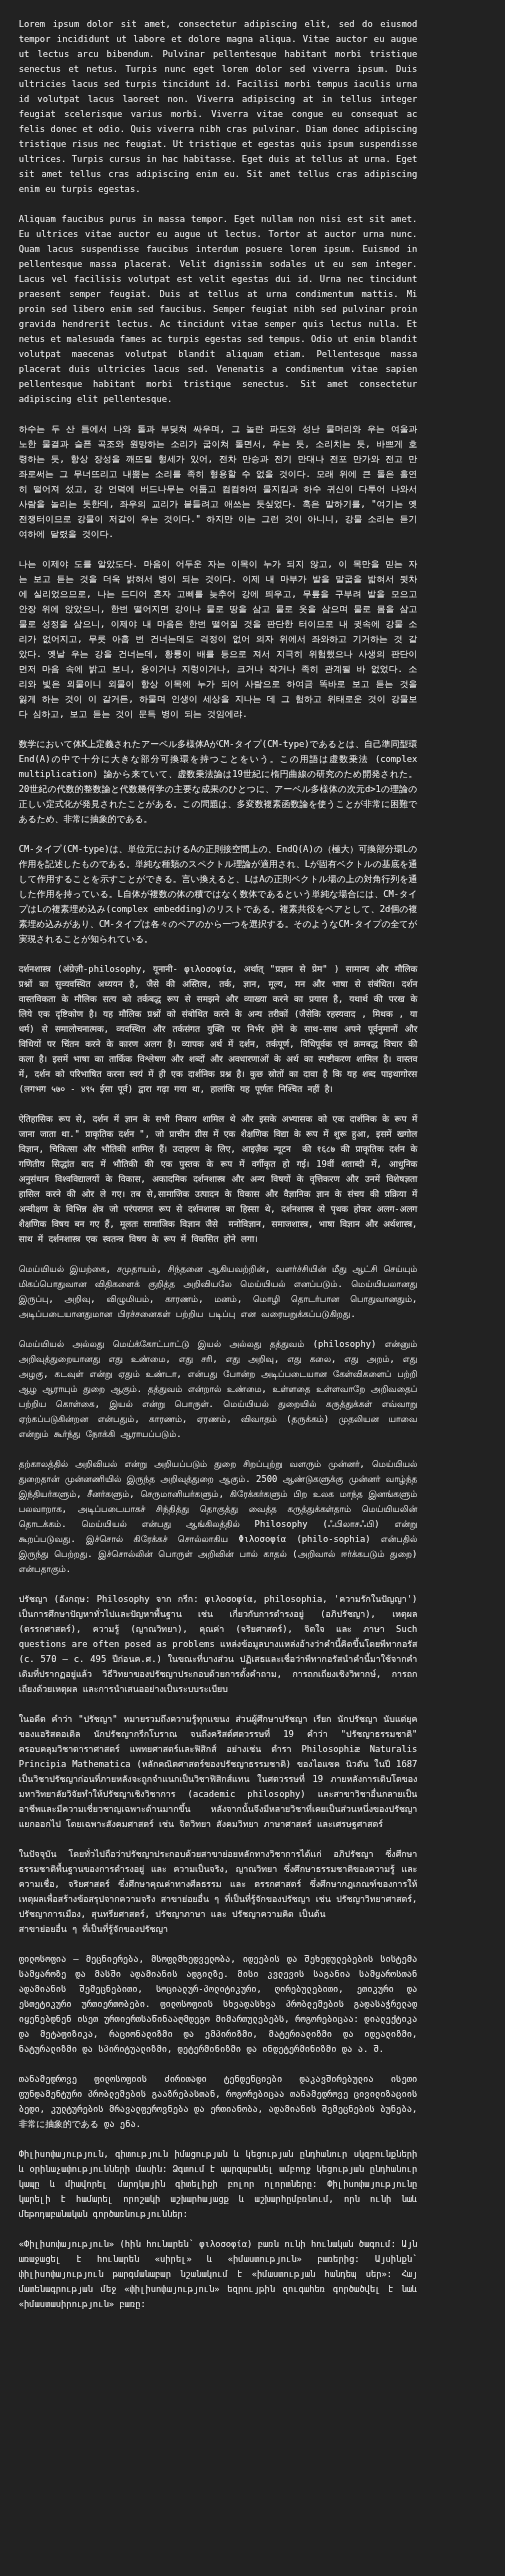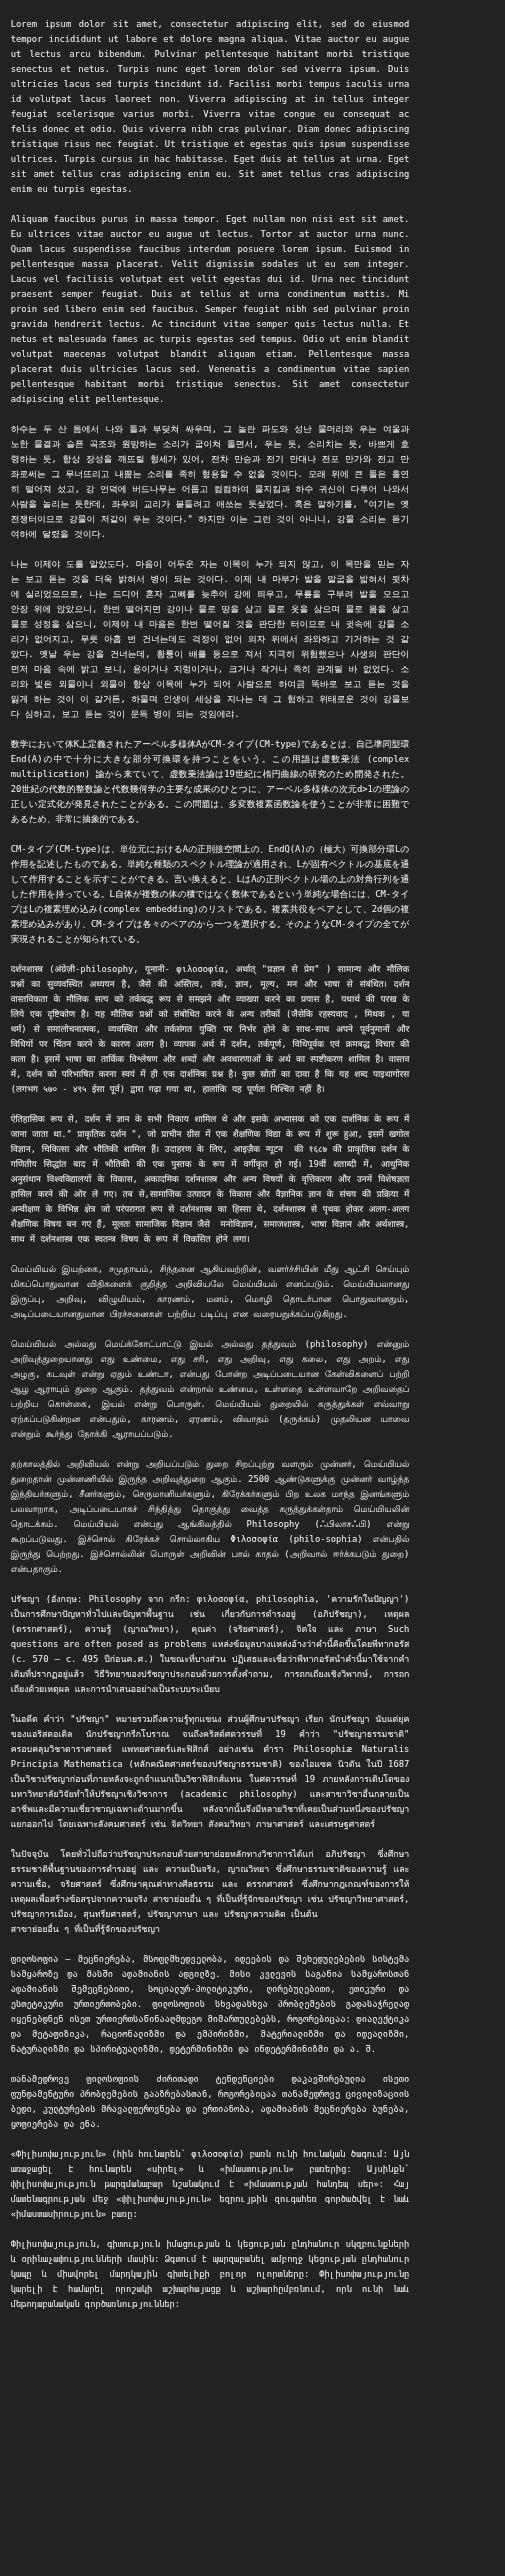--- a/index.html
+++ b/index.html
@@ -10,20 +10,21 @@
   body {
     width: 505px;
     height: 2576px;
     overflow: hidden;
   }
   .screen {
     box-sizing: border-box;
     width: 420px;
     height: 2576px;
     padding: 17px 10.7px 0 10.7px;
+    margin-left: 8px;
   }
   .para {
     margin: 0 0 15px 0;
     font-family: "DejaVu Sans Mono", "DejaVu Sans", monospace;
     font-size: 8.8px;
     line-height: 15px;
     color: #ebebeb;
     text-align: justify;
     white-space: pre-wrap;
     overflow-wrap: break-word;
@@ -43,17 +44,17 @@
   <p class="para">दर्शनशास्त्र (अंग्रेज़ी-philosophy, यूनानी- φιλοσοφία, अर्थात् "प्रज्ञान से प्रेम" ) सामान्य और मौलिक प्रश्नों का सुव्यवस्थित अध्ययन है, जैसे की अस्तित्व, तर्क, ज्ञान, मूल्य, मन और भाषा से संबंधित। दर्शन वास्तविकता के मौलिक सत्य को तर्कबद्ध रूप से समझने और व्याख्या करने का प्रयास है, यथार्थ की परख के लिये एक दृष्टिकोण है। यह मौलिक प्रश्नों को संबोधित करने के अन्य तरीकों (जैसेकि रहस्यवाद , मिथक , या धर्म) से समालोचनात्मक, व्यवस्थित और तर्कसंगत युक्ति पर निर्भर होने के साथ-साथ अपने पूर्वनुमानों और विधियों पर चिंतन करने के कारण अलग है। व्यापक अर्थ में दर्शन, तर्कपूर्ण, विधिपूर्वक एवं क्रमबद्ध विचार की कला है। इसमें भाषा का तार्किक विश्लेषण और शब्दों और अवधारणाओं के अर्थ का स्पष्टीकरण शामिल है। वास्तव में, दर्शन को परिभाषित करना स्वयं में ही एक दार्शनिक प्रश्न है। कुछ स्रोतों का दावा है कि यह शब्द पाइथागोरस (लगभग ५७० - ४९५ ईसा पूर्व) द्वारा गढ़ा गया था, हालांकि यह पूर्णतः निश्चित नहीं है।</p>
   <p class="para">ऐतिहासिक रूप से, दर्शन में ज्ञान के सभी निकाय शामिल थे और इसके अभ्यासक को एक दार्शनिक के रूप में जाना जाता था." प्राकृतिक दर्शन ", जो प्राचीन ग्रीस में एक शैक्षणिक विद्या के रूप में शुरू हुआ, इसमें खगोल विज्ञान, चिकित्सा और भौतिकी शामिल हैं। उदाहरण के लिए, आइज़ैक न्यूटन  की १६८७ की प्राकृतिक दर्शन के गणितीय सिद्धांत बाद में भौतिकी की एक पुस्तक के रूप में वर्गीकृत हो गई। 19वीं शताब्दी में, आधुनिक अनुसंधान विश्वविद्यालयों के विकास, अकादमिक दर्शनशास्त्र और अन्य विषयों के वृत्तिकरण और उनमें विशेषज्ञता हासिल करने की ओर ले गए। तब से,सामाजिक उत्पादन के विकास और वैज्ञानिक ज्ञान के संचय की प्रक्रिया में अन्वीक्षण के विभिन्न क्षेत्र जो परंपरागत रूप से दर्शनशास्त्र का हिस्सा थे, दर्शनशास्त्र से पृथक होकर अलग-अलग शैक्षणिक विषय बन गए हैं, मूलतः सामाजिक विज्ञान जैसे  मनोविज्ञान, समाजशास्त्र, भाषा विज्ञान और अर्थशास्त्र, साथ में दर्शनशास्त्र एक स्वतन्त्र विषय के रूप में विकसित होने लगा।</p>
   <p class="para">மெய்யியல் இயற்கை, சமுதாயம், சிந்தனை ஆகியவற்றின், வளர்ச்சியின் மீது ஆட்சி செய்யும் மிகப்பொதுவான விதிகளைக் குறித்த அறிவியலே மெய்யியல் எனப்படும். மெய்யியலானது இருப்பு, அறிவு, விழுமியம், காரணம், மனம், மொழி தொடர்பான பொதுவானதும், அடிப்படையானதுமான பிரச்சனைகள் பற்றிய படிப்பு என வரையறுக்கப்படுகிறது.</p>
   <p class="para">மெய்யியல் அல்லது மெய்க்கோட்பாட்டு இயல் அல்லது தத்துவம் (philosophy) என்னும் அறிவுத்துறையானது எது உண்மை, எது சரி, எது அறிவு, எது கலை, எது அறம், எது அழகு, கடவுள் என்று ஏதும் உண்டா, என்பது போன்ற அடிப்படையான கேள்விகளைப் பற்றி ஆழ ஆராயும் துறை ஆகும். தத்துவம் என்றால் உண்மை, உள்ளதை உள்ளவாறே அறிவதைப் பற்றிய கொள்கை, இயல் என்று பொருள். மெய்யியல் துறையில் கருத்துக்கள் எவ்வாறு ஏற்கப்படுகின்றன என்பதும், காரணம், ஏரணம், விவாதம் (தருக்கம்) முதலியன யாவை என்றும் கூர்ந்து நோக்கி ஆராயப்படும்.</p>
   <p class="para">தற்காலத்தில் அறிவியல் என்று அறியப்படும் துறை சிறப்புற்று வளரும் முன்னர், மெய்யியல் துறைதான் முன்னணியில் இருந்த அறிவுத்துறை ஆகும். 2500 ஆண்டுகளுக்கு முன்னர் வாழ்ந்த இந்தியர்களும், சீனர்களும், செருமானியர்களும், கிரேக்கர்களும் பிற உலக மாந்த இனங்களும் பலவாறாக, அடிப்படையாகச் சிந்தித்து தொகுத்து வைத்த கருத்துக்கள்தாம் மெய்யியலின் தொடக்கம். மெய்யியல் என்பது ஆங்கிலத்தில் Philosophy (ஃபிலாசஃபி) என்று கூறப்படுவது. இச்சொல் கிரேக்கச் சொல்லாகிய Φιλοσοφία (philo-sophia) என்பதில் இருந்து பெற்றது. இச்சொல்லின் பொருள் அறிவின் பால் காதல் (அறிவால் ஈர்க்கபடும் துறை) என்பதாகும்.</p>
   <p class="para">ปรัชญา (อังกฤษ: Philosophy จาก กรีก: φιλοσοφία, philosophia, 'ความรักในปัญญา') เป็นการศึกษาปัญหาทั่วไปและปัญหาพื้นฐาน เช่น เกี่ยวกับการดำรงอยู่ (อภิปรัชญา), เหตุผล (ตรรกศาสตร์), ความรู้ (ญาณวิทยา), คุณค่า (จริยศาสตร์), จิตใจ และ ภาษา Such questions are often posed as problems แหล่งข้อมูลบางแหล่งอ้างว่าคำนี้คิดขึ้นโดยพีทากอรัส (c. 570 – c. 495 ปีก่อนค.ศ.) ในขณะที่บางส่วน ปฏิเสธและเชื่อว่าพีทากอรัสนำคำนี้มาใช้จากคำเดิมที่ปรากฏอยู่แล้ว วิธีวิทยาของปรัชญาประกอบด้วยการตั้งคำถาม, การถกเถียงเชิงวิพากษ์, การถกเถียงด้วยเหตุผล และการนำเสนออย่างเป็นระบบระเบียบ</p>
   <p class="para">ในอดีต คำว่า "ปรัชญา" หมายรวมถึงความรู้ทุกแขนง ส่วนผู้ศึกษาปรัชญา เรียก นักปรัชญา นับแต่ยุคของแอริสตอเติล นักปรัชญากรีกโบราณ จนถึงคริสต์ศตวรรษที่ 19 คำว่า "ปรัชญาธรรมชาติ" ครอบคลุมวิชาดาราศาสตร์ แพทยศาสตร์และฟิสิกส์ อย่างเช่น ตำรา Philosophiæ Naturalis Principia Mathematica (หลักคณิตศาสตร์ของปรัชญาธรรมชาติ) ของไอแซค นิวตัน ในปี 1687 เป็นวิชาปรัชญาก่อนที่ภายหลังจะถูกจำแนกเป็นวิชาฟิสิกส์แทน ในศตวรรษที่ 19 ภายหลังการเติบโตของมหาวิทยาลัยวิจัยทำให้ปรัชญาเชิงวิชาการ (academic philosophy) และสาขาวิชาอื่นกลายเป็นอาชีพและมีความเชี่ยวชาญเฉพาะด้านมากขึ้น หลังจากนั้นจึงมีหลายวิชาที่เคยเป็นส่วนหนึ่งของปรัชญาแยกออกไป โดยเฉพาะสังคมศาสตร์ เช่น จิตวิทยา สังคมวิทยา ภาษาศาสตร์ และเศรษฐศาสตร์</p>
   <p class="para">ในปัจจุบัน โดยทั่วไปถือว่าปรัชญาประกอบด้วยสาขาย่อยหลักทางวิชาการได้แก่ อภิปรัชญา ซึ่งศึกษาธรรมชาติพื้นฐานของการดำรงอยู่ และ ความเป็นจริง, ญาณวิทยา ซึ่งศึกษาธรรมชาติของความรู้ และ ความเชื่อ, จริยศาสตร์ ซึ่งศึกษาคุณค่าทางศีลธรรม และ ตรรกศาสตร์ ซึ่งศึกษากฎเกณฑ์ของการให้เหตุผลเพื่อสร้างข้อสรุปจากความจริง สาขาย่อยอื่น ๆ ที่เป็นที่รู้จักของปรัชญา เช่น ปรัชญาวิทยาศาสตร์, ปรัชญาการเมือง, สุนทรียศาสตร์, ปรัชญาภาษา และ ปรัชญาความคิด เป็นต้น
 สาขาย่อยอื่น ๆ ที่เป็นที่รู้จักของปรัชญา</p>
   <p class="para">ფილოსოფია — მეცნიერება, მსოფლმხედველობა, იდეების და შეხედულებების სისტემა სამყაროზე და მასში ადამიანის ადგილზე. მისი კვლევის საგანია სამყაროსთან ადამიანის შემეცნებითი, სოციალურ-პოლიტიკური, ღირებულებითი, ეთიკური და ესთეტიკური ურთიერთობები. ფილოსოფიის სხვადასხვა პრობლემების გადასაჭრელად იყენებდნენ ისეთ ურთიერთსაწინააღმდეგო მიმართულებებს, როგორებიცაა: დიალექტიკა და მეტაფიზიკა, რაციონალიზმი და ემპირიზმი, მატერიალიზმი და იდეალიზმი, ნატურალიზმი და სპირიტუალიზმი, დეტერმინიზმი და ინდეტერმინიზმი და ა. შ.</p>
-  <p class="para">თანამედროვე ფილოსოფიის ძირითადი ტენდენციები დაკავშირებულია ისეთი ფუნდამენტური პრობლემების გააზრებასთან, როგორებიცაა თანამედროვე ცივილიზაციის ბედი, კულტურების მრავალფეროვნება და ერთიანობა, ადამიანის მეცნიერება ბუნება, ყოფიერება და ენა.</p>
+  <p class="para">თანამედროვე ფილოსოფიის ძირითადი ტენდენციები დაკავშირებულია ისეთი ფუნდამენტური პრობლემების გააზრებასთან, როგორებიცაა თანამედროვე ცივილიზაციის ბედი, კულტურების მრავალფეროვნება და ერთიანობა, ადამიანის შემეცნების ბუნება, 非常に抽象的である და ენა.</p>
+  <p class="para">Փիլիսոփայություն, գիտություն իմացության և կեցության ընդհանուր սկզբունքների և օրինաչափությունների մասին: Ձգտում է պարզաբանել ամբողջ կեցության ընդհանուր կապը և միավորել մարդկային գիտելիքի բոլոր ոլորտները: Փիլիսոփայությունը կարելի է համարել որոշակի աշխարհայացք և աշխարհըմբռնում, որն ունի նաև մեթոդաբանական գործառնություններ:</p>
   <p class="para">«Փիլիսոփայություն» (հին հունարեն՝ φιλοσοφία) բառն ունի հունական ծագում: Այն առաջացել է հունարեն «սիրել» և «իմաստություն» բառերից: Այսինքն՝ փիլիսոփայություն թարգմանաբար նշանակում է «իմաստության հանդեպ սեր»: Հայ մատենագրության մեջ «փիլիսոփայություն» եզրույթին զուգահեռ գործածվել է նաև «իմաստասիրություն» բառը:</p>
-  <p class="para">Փիլիսոփայություն, գիտություն իմացության և կեցության ընդհանուր սկզբունքների և օրինաչափությունների մասին: Ձգտում է պարզաբանել ամբողջ կեցության ընդհանուր կապը և միավորել մարդկային գիտելիքի բոլոր ոլորտները: Փիլիսոփայությունը կարելի է համարել որոշակի աշխարհայացք և աշխարհըմբռնում, որն ունի նաև մեթոդաբանական գործառնություններ:</p>
 </div>
 
 
 </body></html>

